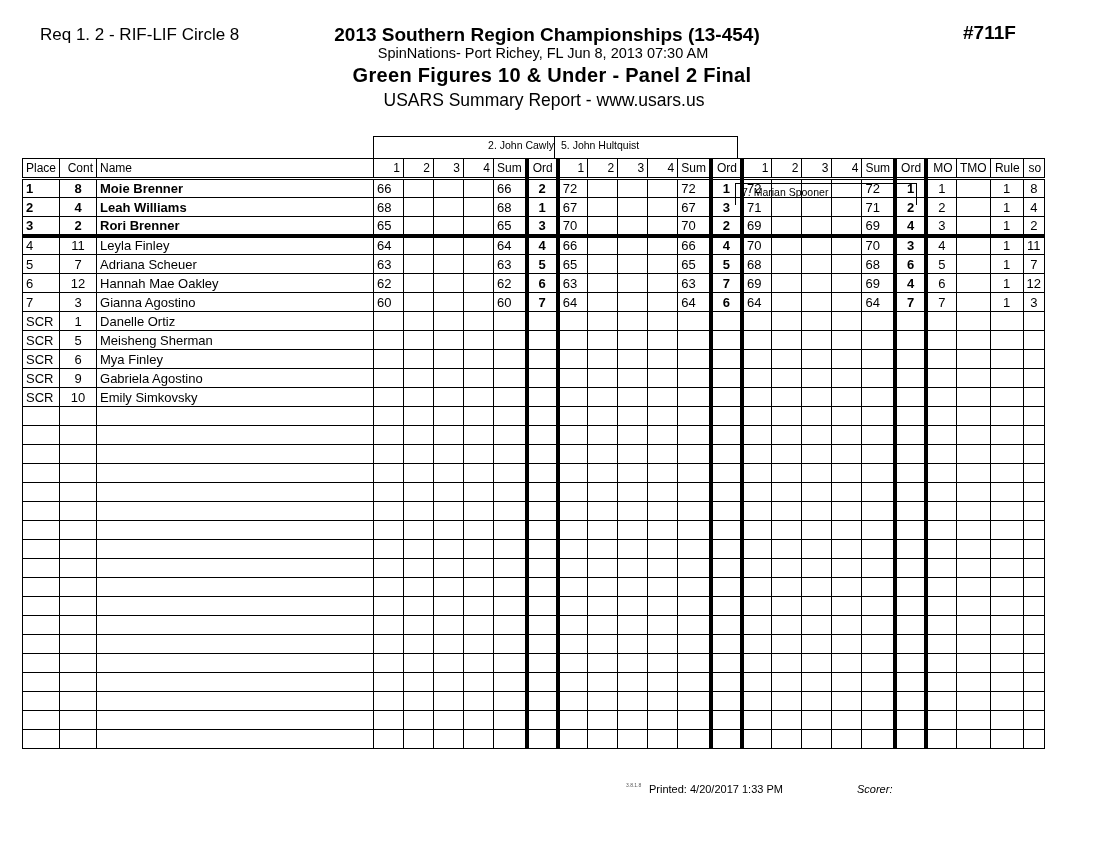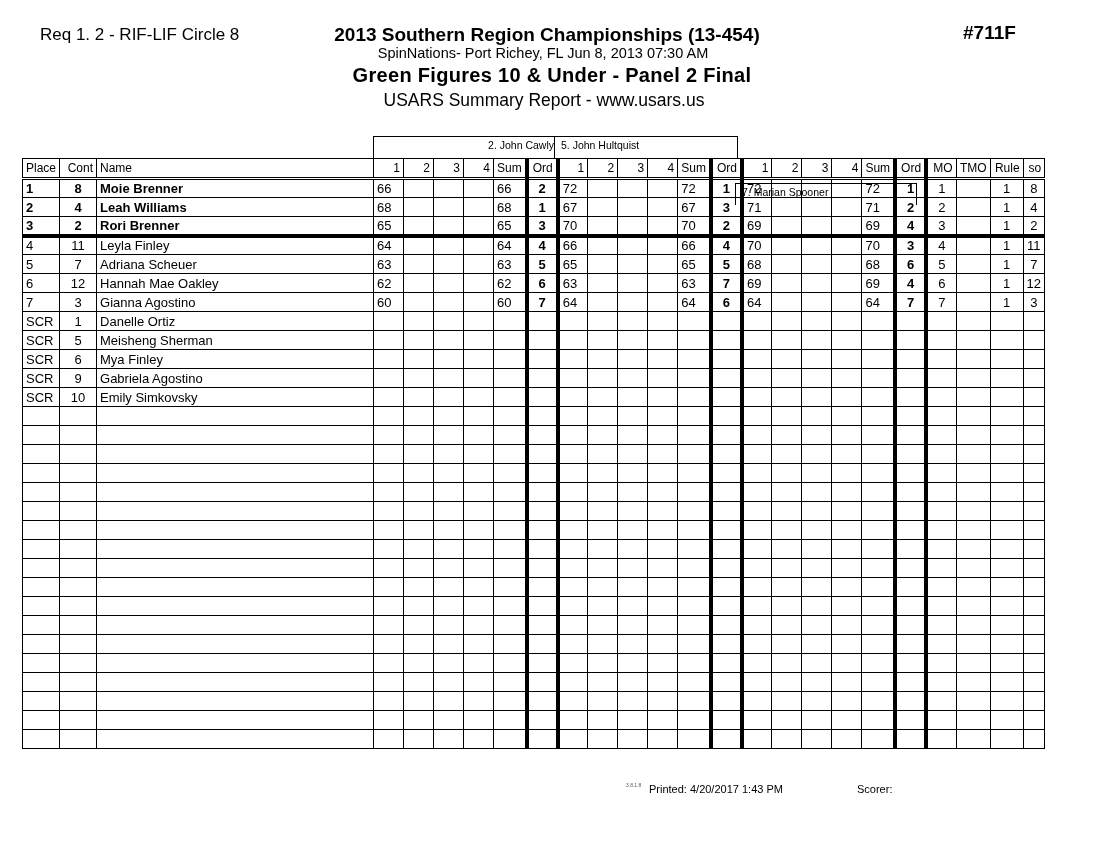--- a/index.html
+++ b/index.html
@@ -20,21 +20,21 @@
     table.grid tr.head td.c { text-align:right; }
     .c { text-align:center; }
     .l { text-align:left; }
     .thick-l { border-left:4px solid #000 !important; }
     .thick-r { border-right:4px solid #000 !important; }
     .ord { font-weight:bold; text-align:center; }
     tr.podium td.p { font-weight:bold; }
     tr.cut td { border-bottom:4px solid #000 !important; }
     .footer-ver { left:626px; top:782px; font-size:5px; color:#555; }
     .printed { left:649px; top:783px; font-size:11px; }
-    .scorer { left:857px; top:783px; font-size:11px; }
+    .scorer { left:857px; top:783px; font-size:11px;font-style:italic; }
   </style>
 </head>
 <body>
 
 <div class="abs req">Req 1.  2 - RIF-LIF Circle 8</div>
 <div class="abs hdr-code">#711F</div>
 <div class="abs title t1">2013 Southern Region Championships (13-454)</div>
 <div class="abs title t2">SpinNations- Port Richey, FL  Jun 8, 2013  07:30 AM</div>
 <div class="abs title t3">Green Figures 10 &amp; Under - Panel 2 Final</div>
 <div class="abs title t4">USARS Summary Report - www.usars.us</div>
@@ -906,14 +906,14 @@
         <td class="ord thick-l thick-r"></td>
         <td class="c"></td>
         <td class="c"></td>
         <td class="c"></td>
         <td class="c"></td>
       </tr>
     </tbody>
 </table>
 
 <div class="abs footer-ver">3.8.1.8</div>
-<div class="abs printed">Printed:  4/20/2017  1:43 PM</div>
+<div class="abs printed">Printed:  4/20/2017  1:33 PM</div>
 <div class="abs scorer">Scorer:</div>
 
 </body></html>

